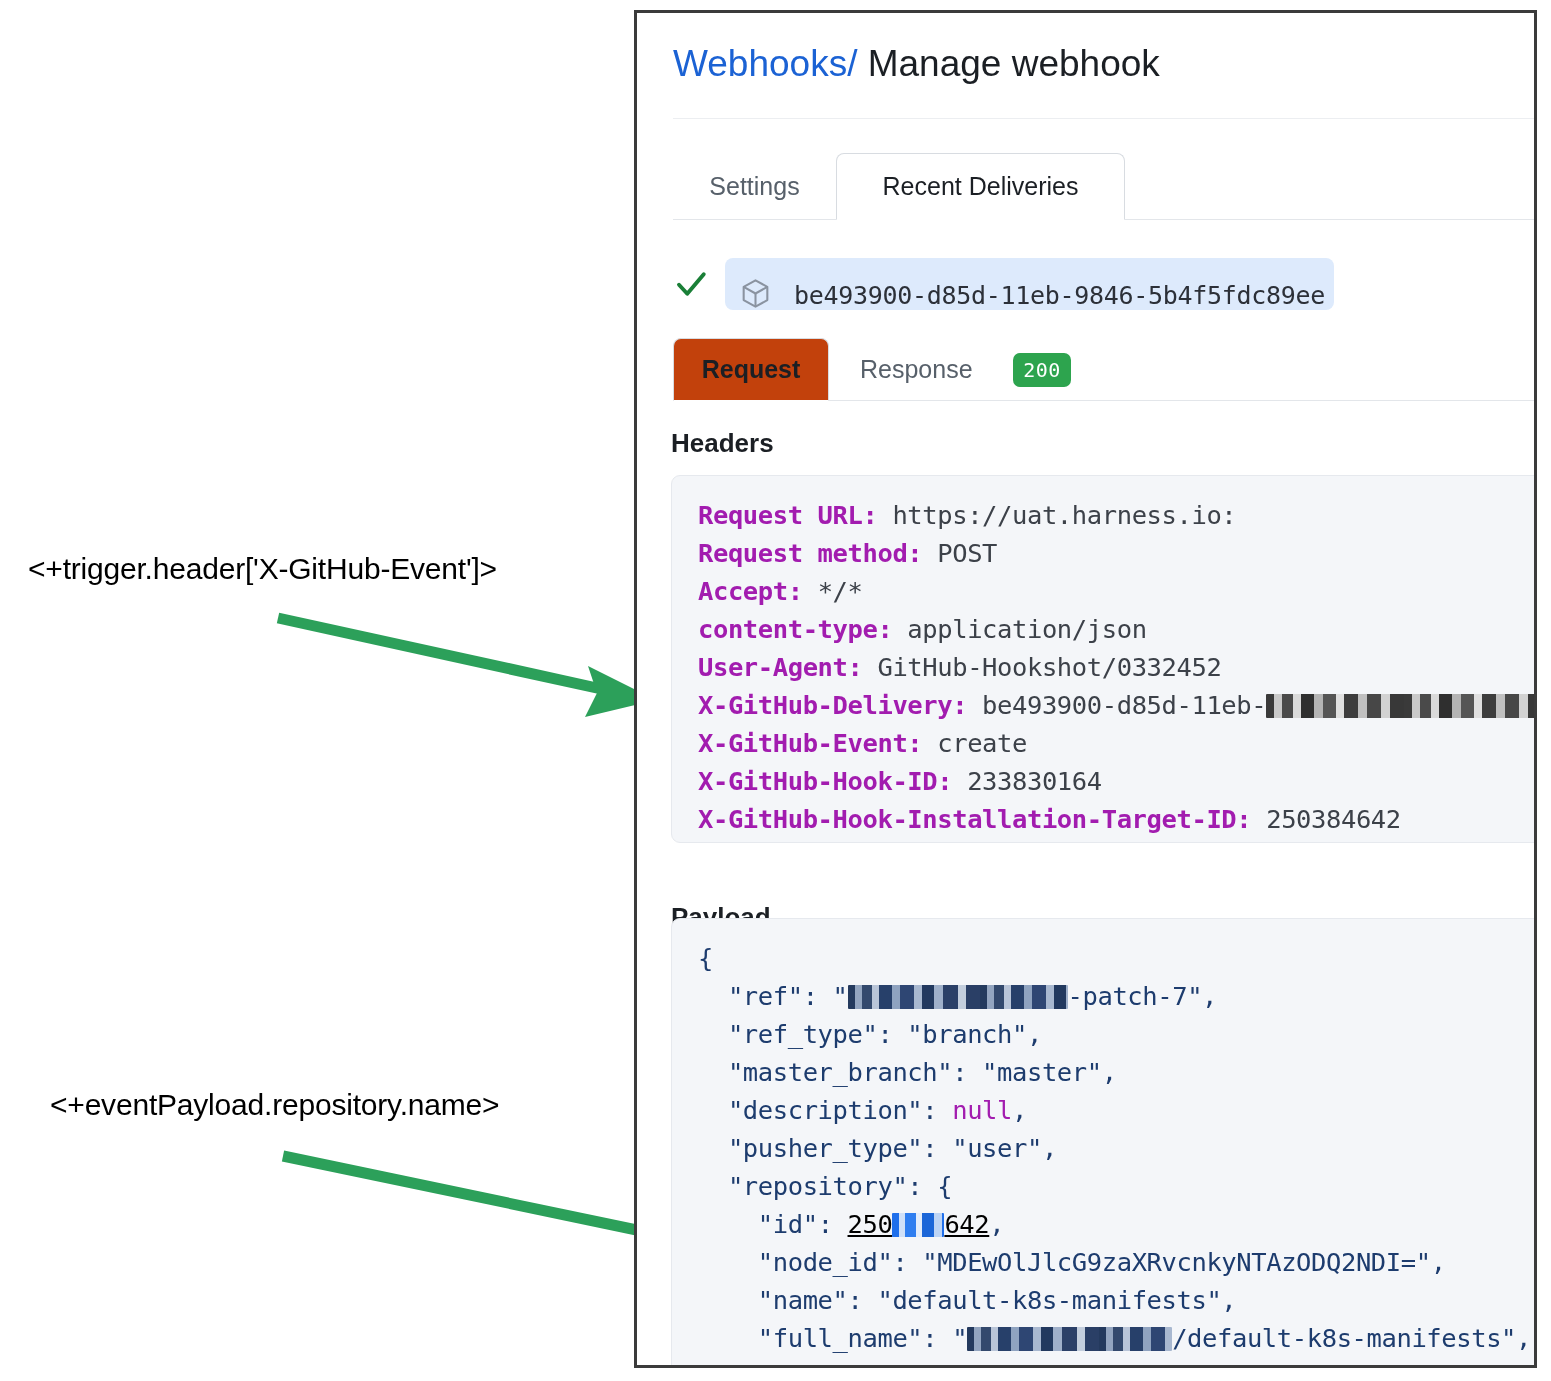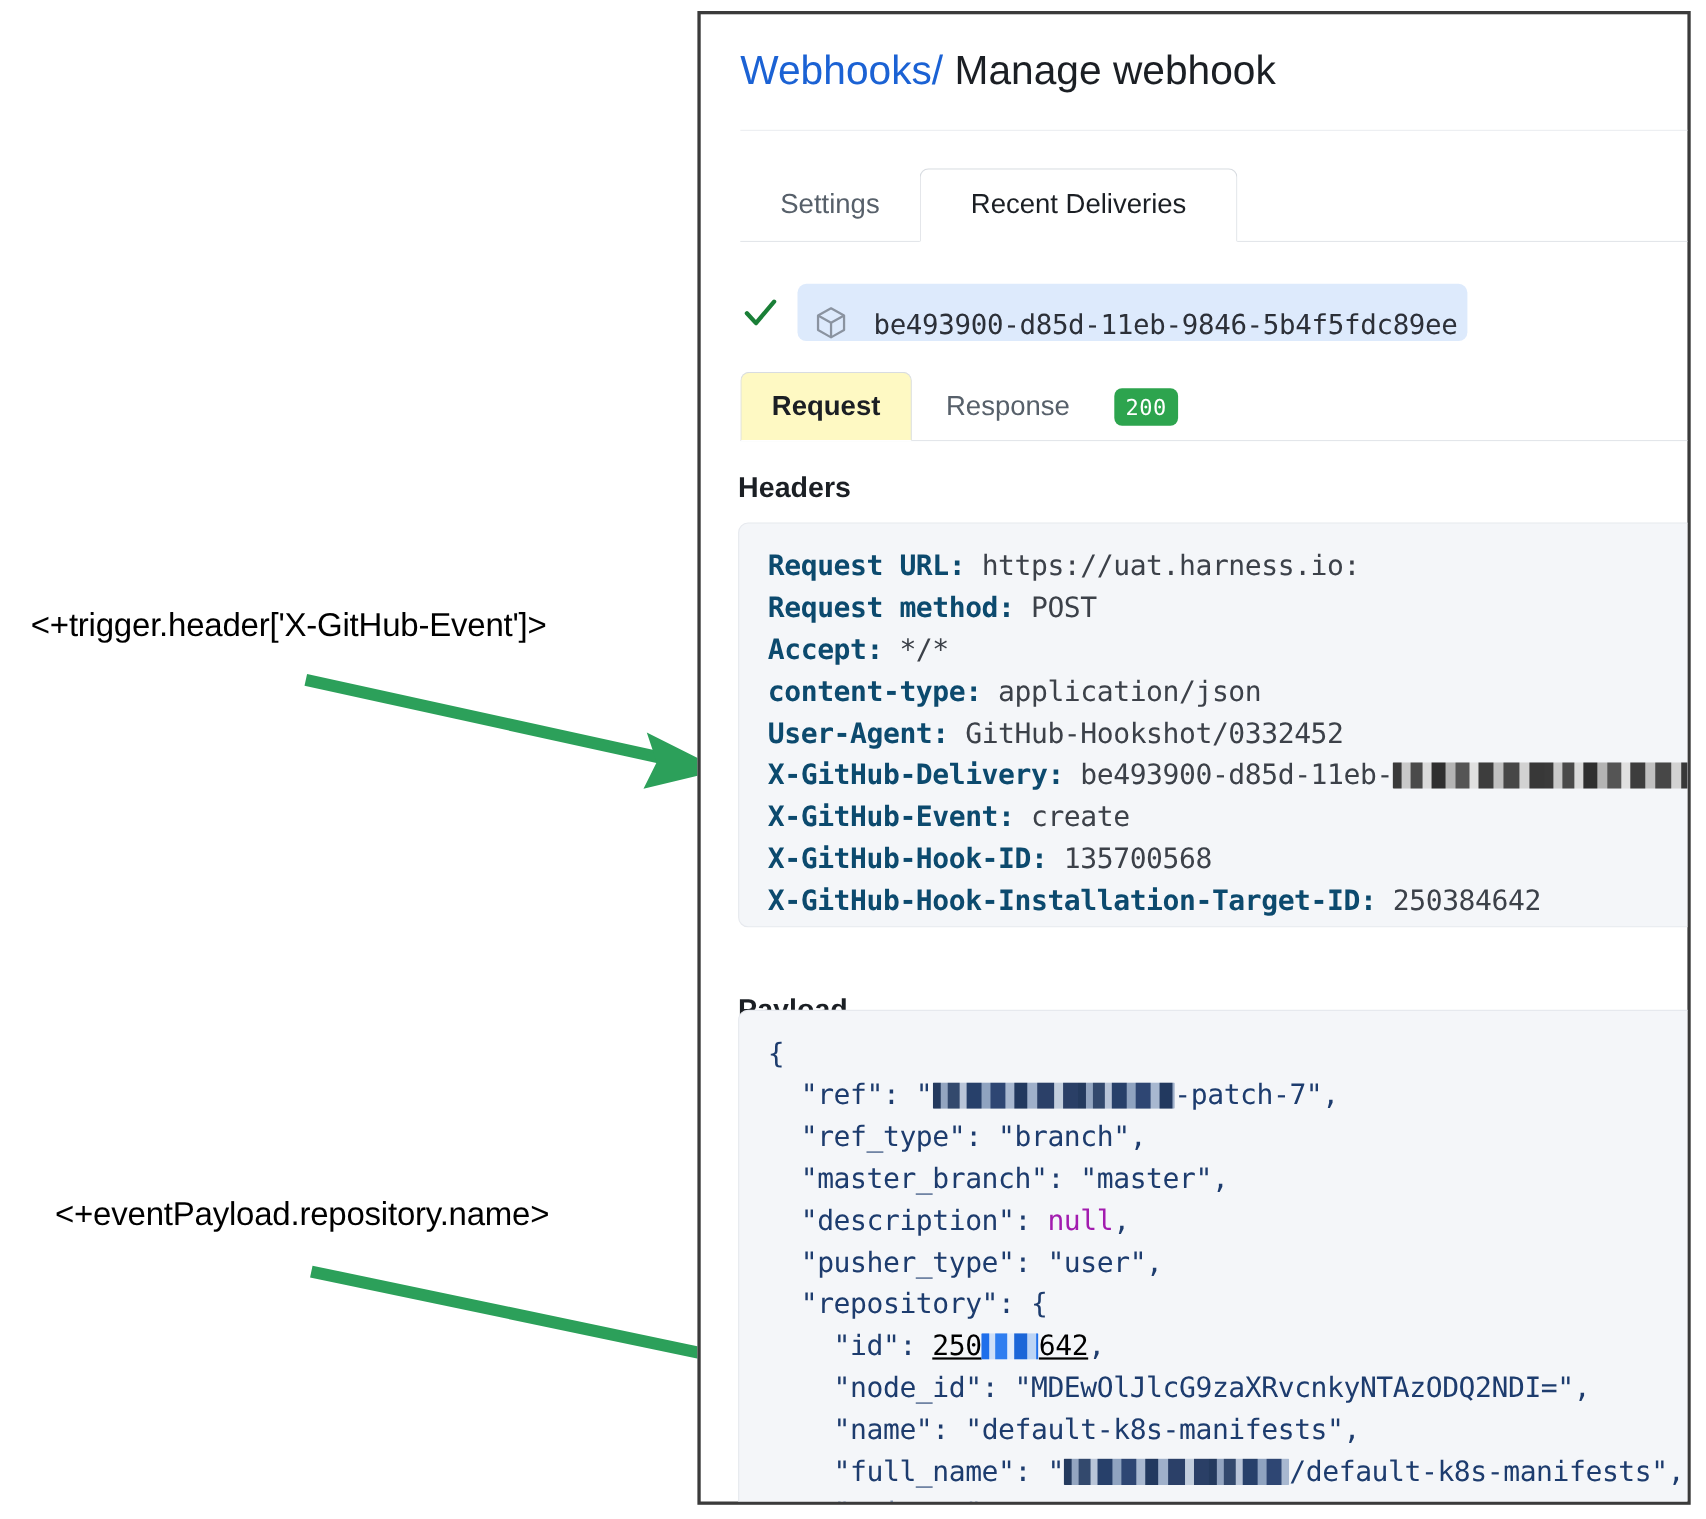--- a/index.html
+++ b/index.html
@@ -169,21 +169,21 @@
     top: 0;
     height: 63px;
     box-sizing: border-box;
     display: flex;
     align-items: center;
     font-size: 25px;
     color: #57606a;
     white-space: nowrap;
   }
   .subtab.active {
-    background: #fef9c3;
+    background: #c2410c;
     border: 1px solid #d8dce1;
     border-bottom: 1px solid #ffffff;
     border-radius: 8px 8px 0 0;
     color: #1b1f24;
     font-weight: 700;
     z-index: 3;
     justify-content: center;
   }
   #subtab-request  { left: 0px;   width: 156px; }
   #subtab-response { left: 156px; width: 260px; padding-left: 31px; }
@@ -233,21 +233,21 @@
 
   .code-lines {
     padding: 20px 0 0 26px;
     font-family: "DejaVu Sans Mono", "Liberation Mono", monospace;
     font-size: 25.5px;
     line-height: 38px;
     color: #2b3038;
     white-space: pre;
     letter-spacing: -0.4px;
   }
-  .hdr-key { font-weight: 700; color: #0c4a6e; }
+  .hdr-key { font-weight: 700; color: #a21caf; }
   .hdr-val { font-weight: 400; color: #3c4149; }
 
   .json-punct { color: #1d3c6e; }
   .json-key   { color: #1d3c6e; }
   .json-str   { color: #1d3c6e; }
   .json-lit   { color: #a21caf; }
   .json-num   { color: #000000; text-decoration: underline; }
 
   
   .redacted {
@@ -363,21 +363,21 @@
     <div class="section-heading" id="heading-headers">Headers</div>
 
     <div class="code-box" id="headers-box">
       <div class="code-lines"><span class="hdr-key">Request URL:</span> <span class="hdr-val">https://uat.harness.io:</span>
 <span class="hdr-key">Request method:</span> <span class="hdr-val">POST</span>
 <span class="hdr-key">Accept:</span> <span class="hdr-val">*/*</span>
 <span class="hdr-key">content-type:</span> <span class="hdr-val">application/json</span>
 <span class="hdr-key">User-Agent:</span> <span class="hdr-val">GitHub-Hookshot/0332452</span>
 <span class="hdr-key">X-GitHub-Delivery:</span> <span class="hdr-val">be493900-d85d-11eb-</span><span class="redacted gray" style="width:330px"></span>
 <span class="hdr-key">X-GitHub-Event:</span> <span class="hdr-val">create</span>
-<span class="hdr-key">X-GitHub-Hook-ID:</span> <span class="hdr-val">135700568</span>
+<span class="hdr-key">X-GitHub-Hook-ID:</span> <span class="hdr-val">233830164</span>
 <span class="hdr-key">X-GitHub-Hook-Installation-Target-ID:</span> <span class="hdr-val">250384642</span>
 <span class="hdr-key">X-GitHub-Hook-Installation-Target-Type:</span> <span class="hdr-val">repository</span></div>
     </div>
 
     <div class="section-heading" id="heading-payload">Payload</div>
 
     <div class="code-box" id="payload-box">
       <div class="code-lines"><span class="json-punct">{</span>
   <span class="json-key">"ref"</span><span class="json-punct">: </span><span class="json-str">"</span><span class="redacted" style="width:220px"></span><span class="json-str">-patch-7",</span>
   <span class="json-key">"ref_type"</span><span class="json-punct">: </span><span class="json-str">"branch",</span>

